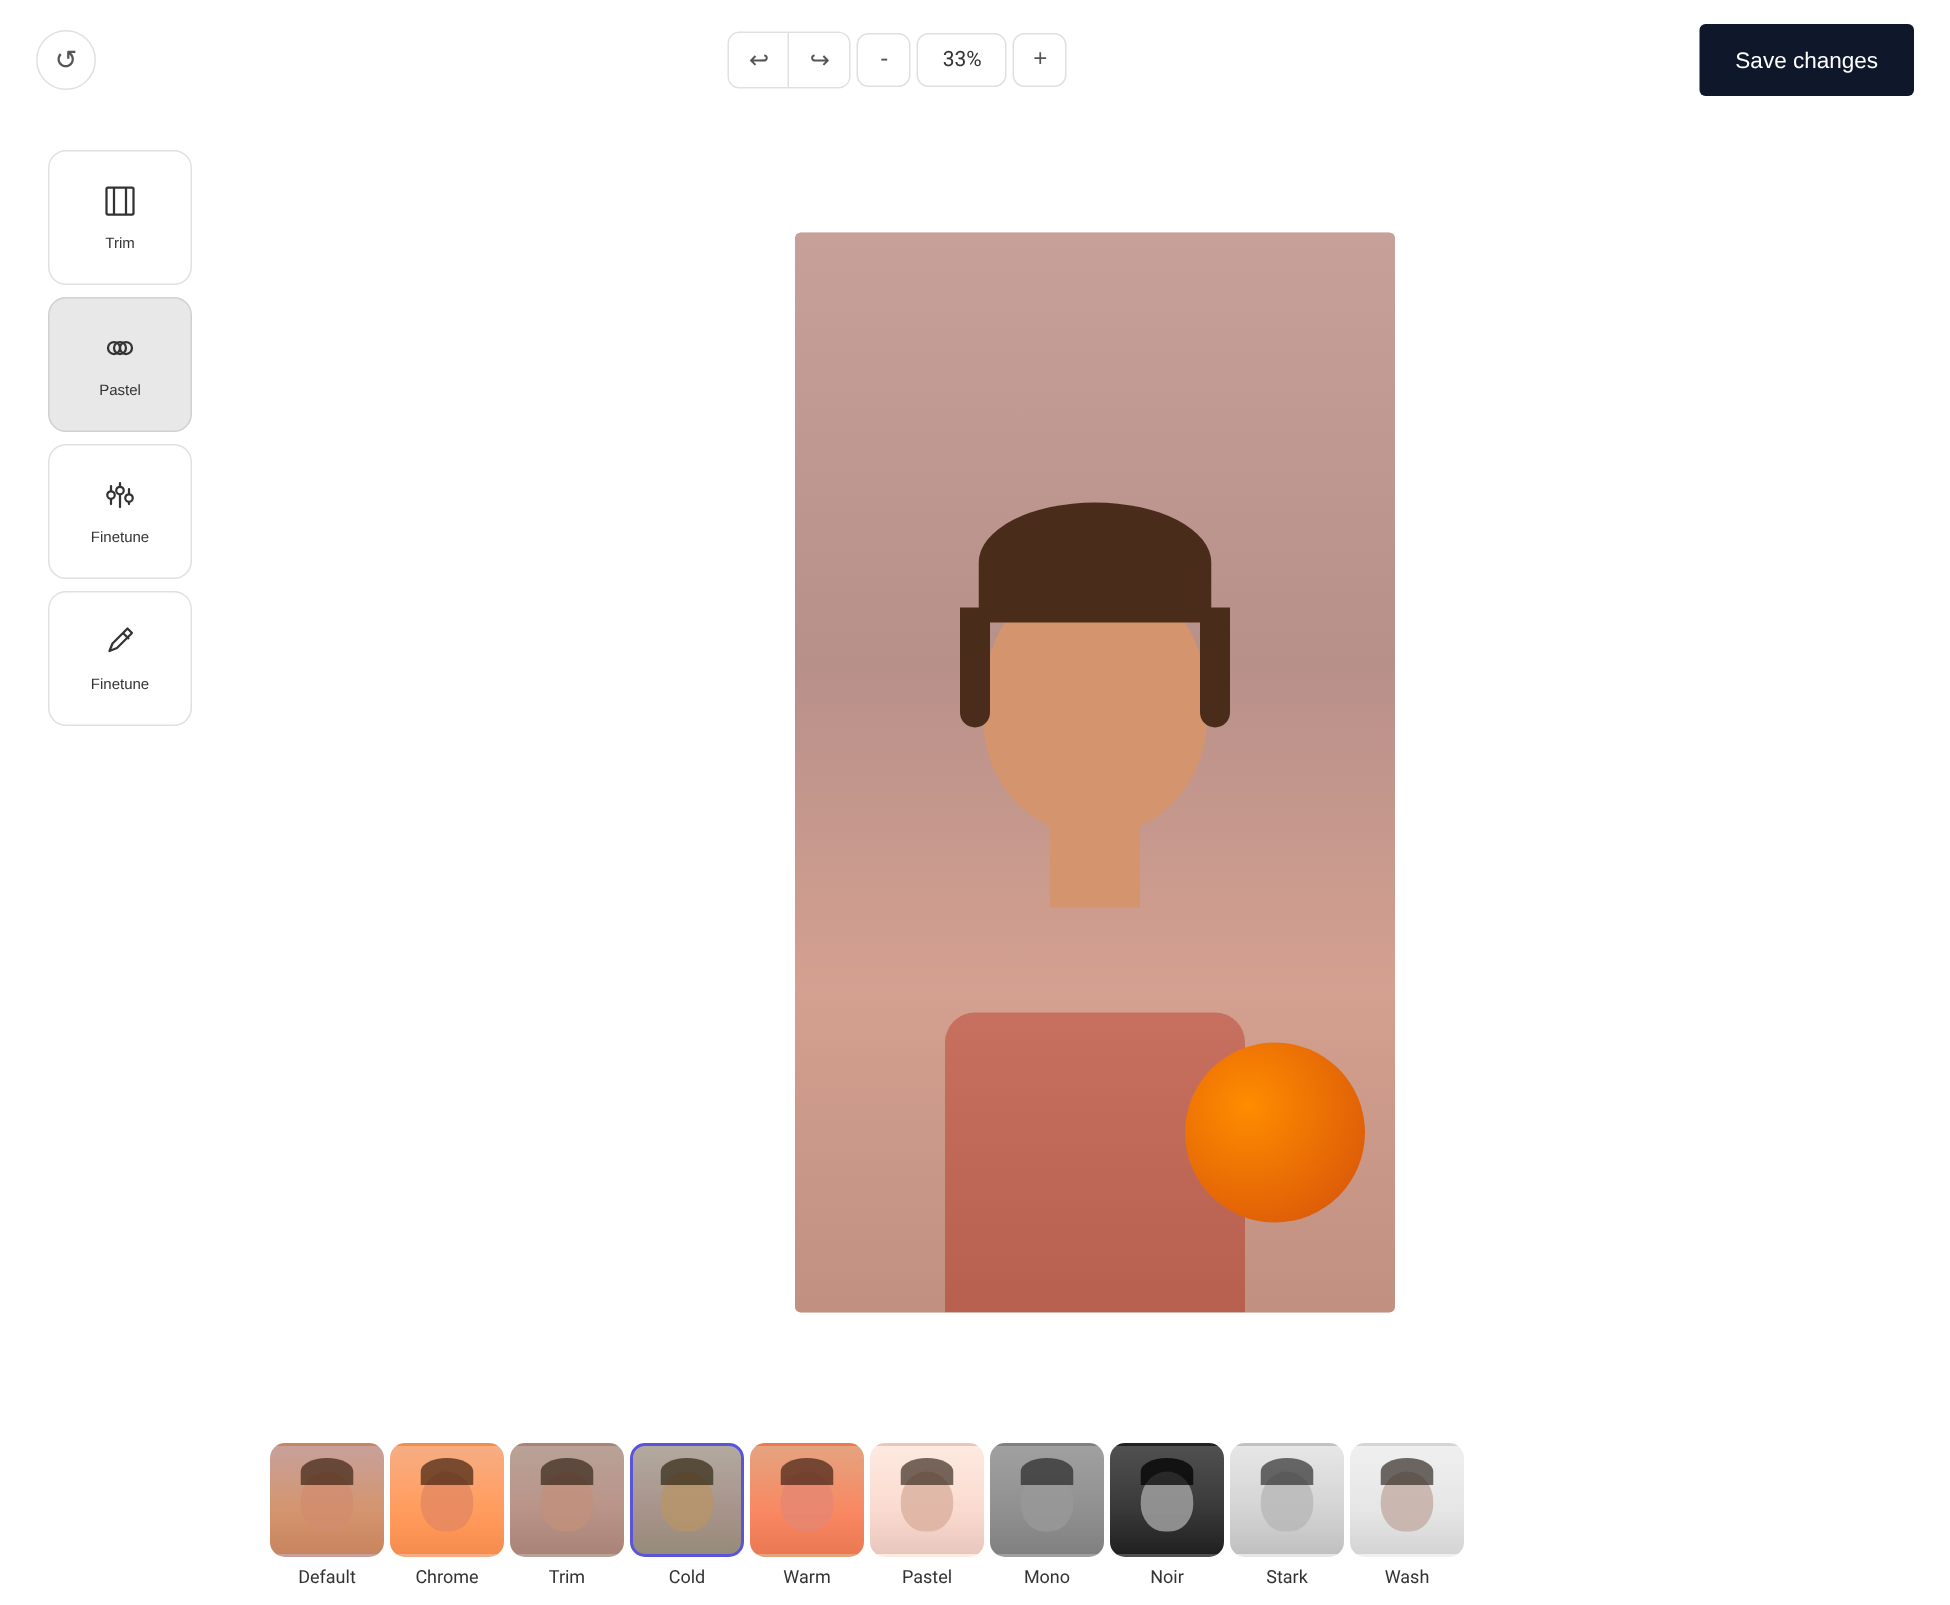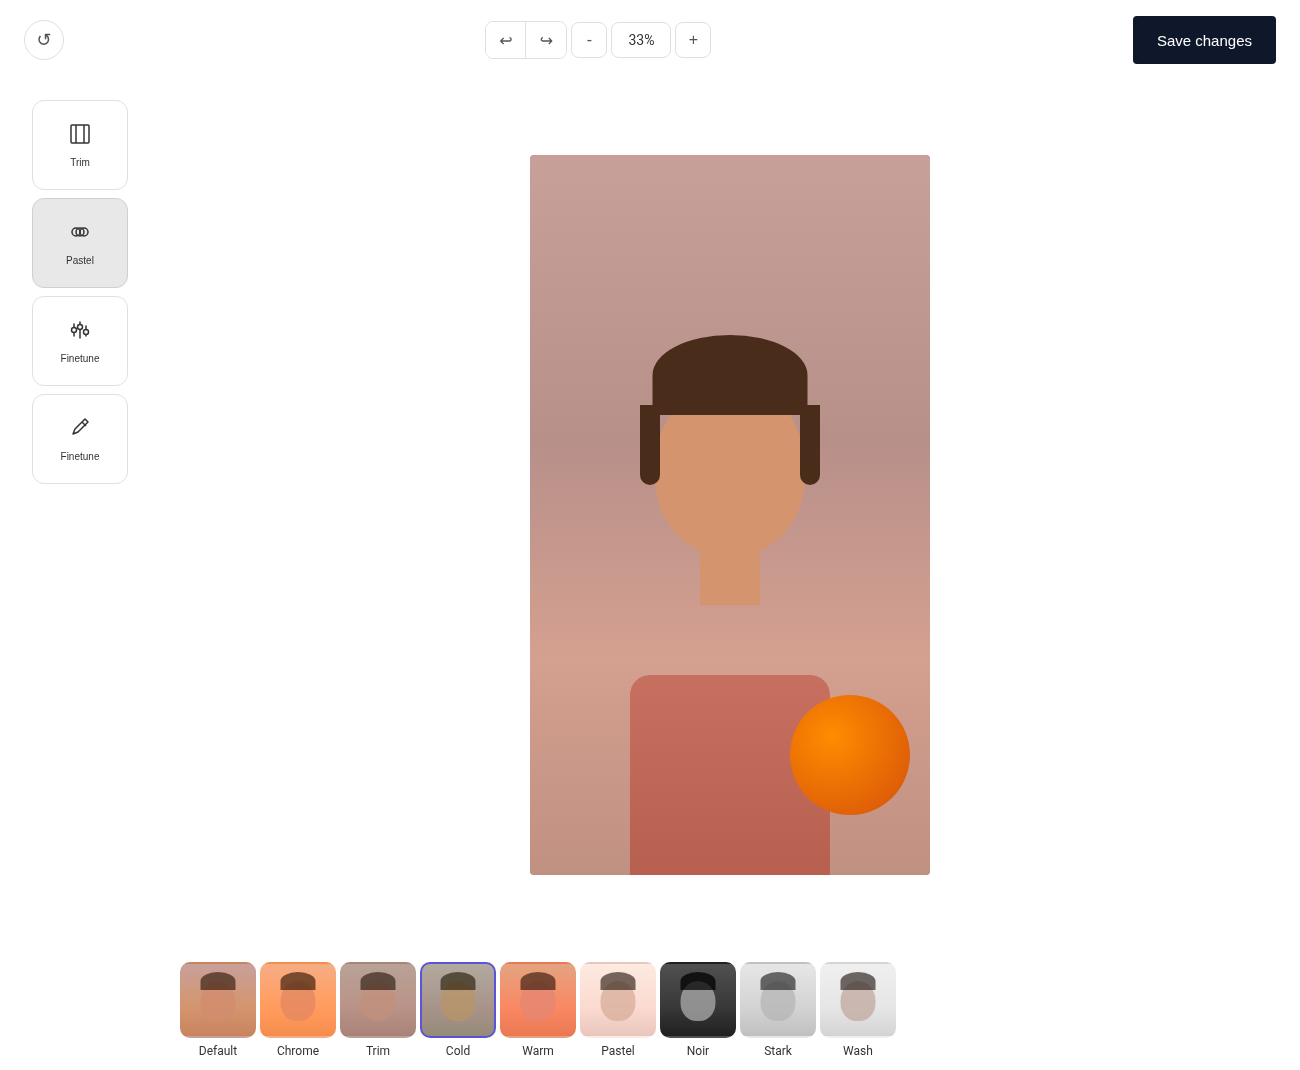--- a/index.html
+++ b/index.html
@@ -436,20 +436,26 @@
     <span class="filter-label">Warm</span>
   </div>
 
   <div class="filter-item">
     <div class="filter-thumb thumb-pastel">
       <div class="mini-face"></div>
     </div>
     <span class="filter-label">Pastel</span>
   </div>
 
+  <div class="filter-item">
+    <div class="filter-thumb thumb-mono" style="filter:grayscale(1)">
+      <div class="mini-face"></div>
+    </div>
+    <span class="filter-label">Mono</span>
+  </div>
 
   <div class="filter-item">
     <div class="filter-thumb thumb-noir" style="filter:grayscale(1) contrast(1.5)">
       <div class="mini-face"></div>
     </div>
     <span class="filter-label">Noir</span>
   </div>
 
   <div class="filter-item">
     <div class="filter-thumb thumb-stark" style="filter:grayscale(1) brightness(1.2)">

